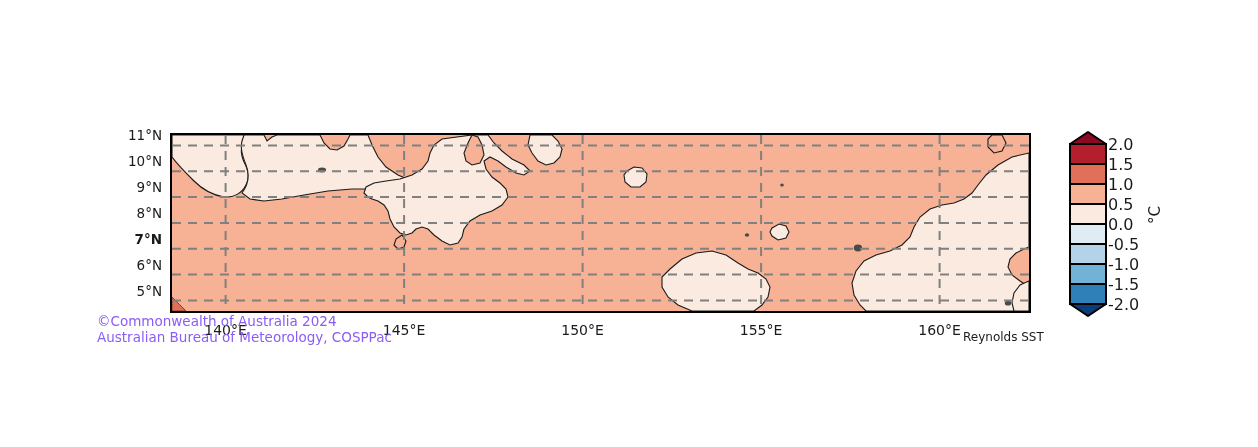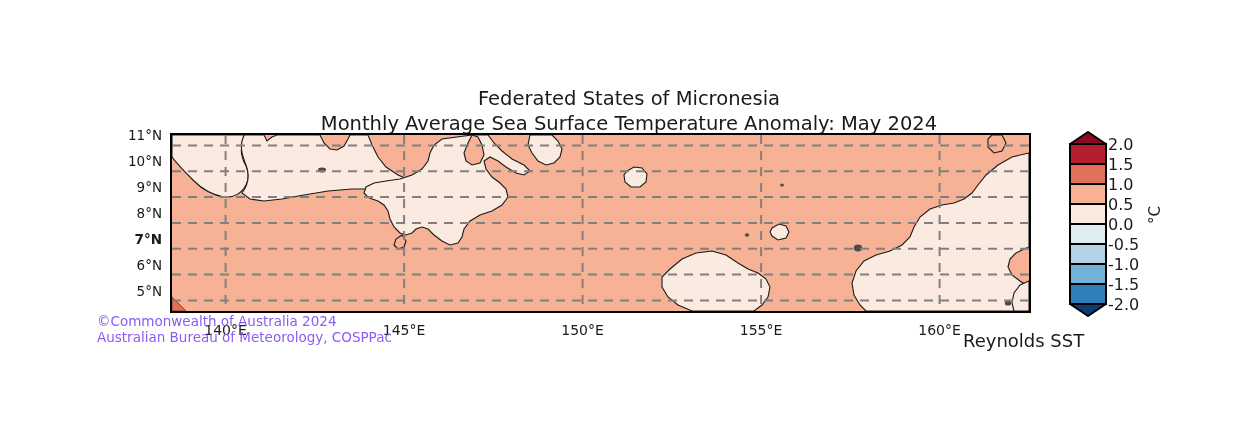--- a/index.html
+++ b/index.html
@@ -89,21 +89,21 @@
     top: 313px;
     font-size: 13.5px;
     color: #8b5cf6;
     line-height: 16px;
     white-space: nowrap;
   }
   .source-credit {
     position: absolute;
     left: 963px;
     top: 330px;
-    font-size: 18px;
+    font-size: 12px;
     color: #1a1a1a;
     white-space: nowrap;
   }
   .cbar-wrap {
     position: absolute;
     left: 1068px;
     top: 130px;
     width: 40px;
     height: 188px;
   }
@@ -131,24 +131,20 @@
     transform: rotate(-90deg);
     transform-origin: left top;
     white-space: nowrap;
   }
 </style>
 </head>
 <body>
 
 <div id="figure">
 
-  <div class="title-block">
-    <div class="title-line">Federated States of Micronesia</div>
-    <div class="title-line">Monthly Average Sea Surface Temperature Anomaly: May 2024</div>
-  </div>
 
   <div class="map-panel">
     <svg class="map-svg" width="857" height="176" viewBox="0 0 857 176">
       <rect x="0" y="0" width="857" height="176" fill="#f7b194"></rect>
 
       <path d="M 0,0 L 0,22 C 6,30 14,38 22,46 C 30,54 40,60 52,62 C 62,63 70,58 74,50
                C 78,42 76,34 72,27 C 70,22 68,17 70,12 L 72,0 Z" fill="#faeae0" stroke="#1a1a1a" stroke-width="1.1"></path>
 
       <path d="M 72,0 L 92,0 L 95,6 L 100,2 L 105,0 L 148,0 L 152,8 L 158,14 L 165,15
                L 172,11 L 176,4 L 178,0 L 196,0 L 200,10 L 206,22 L 214,32 L 226,40

